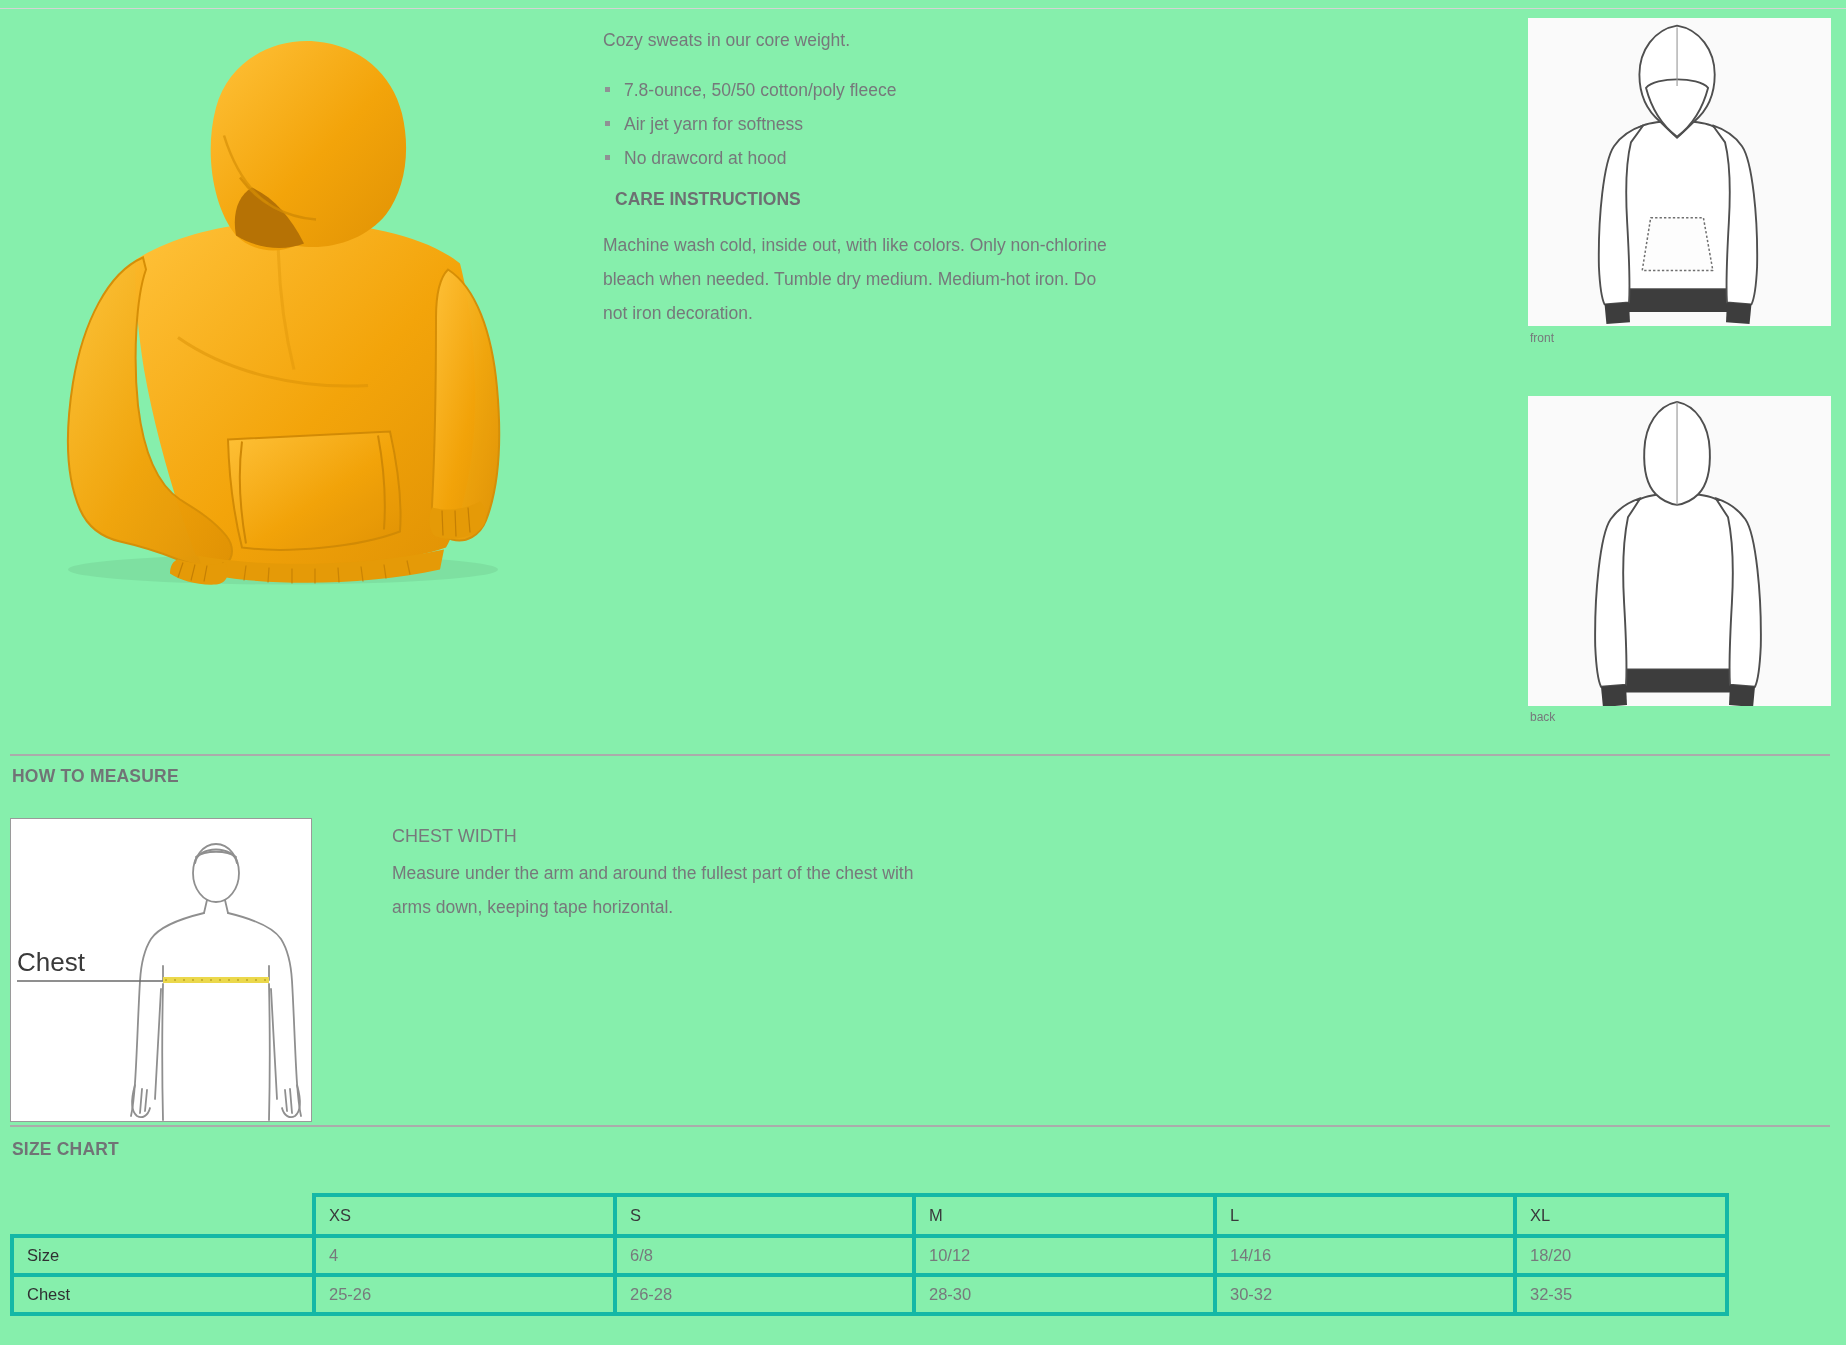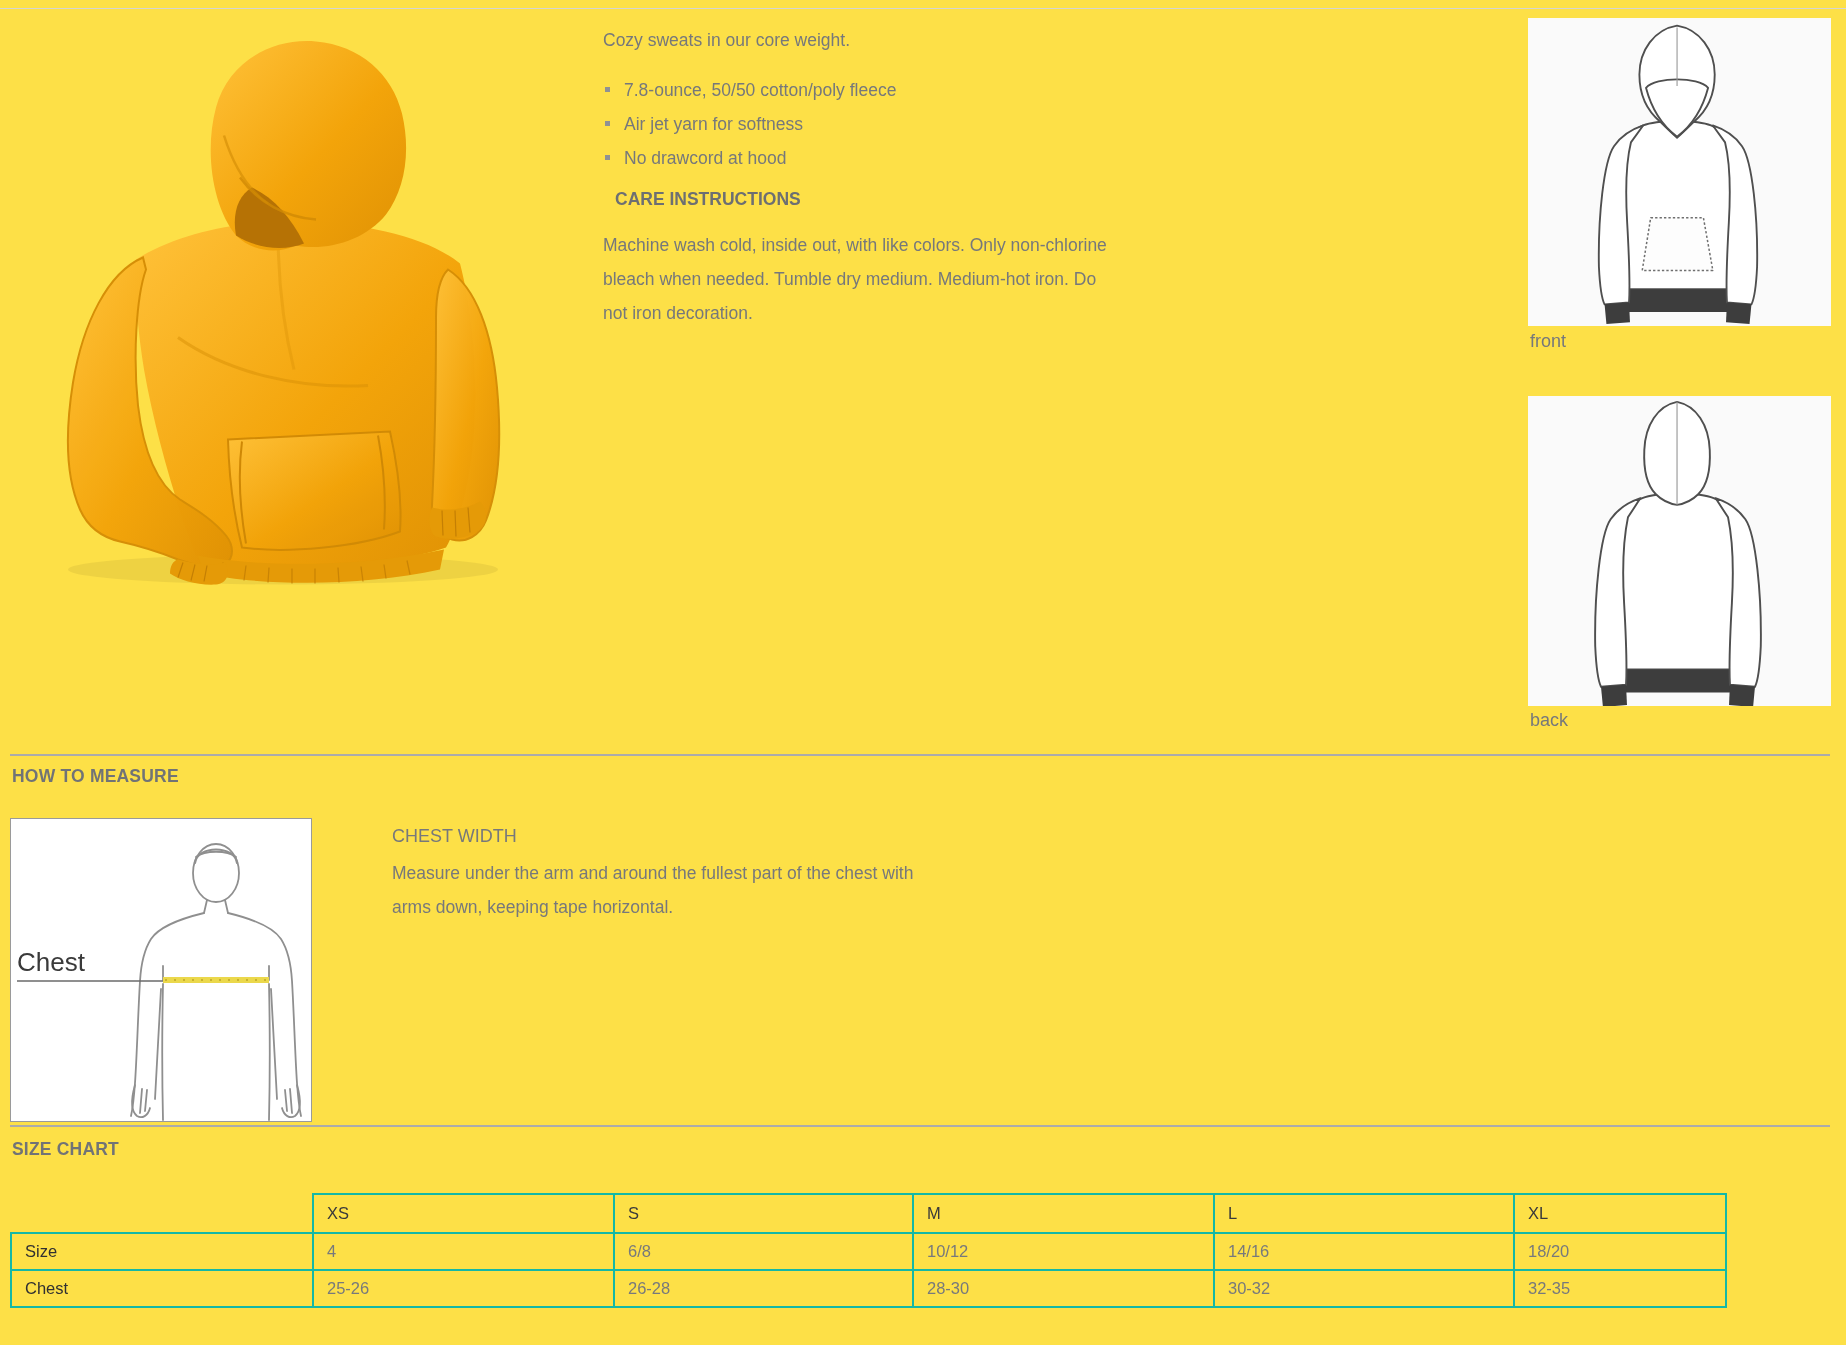--- a/index.html
+++ b/index.html
@@ -1,16 +1,16 @@
 <!DOCTYPE html>
 <html><head>
 <meta charset="utf-8">
 <style>
   html,body{margin:0;padding:0;background:#fff;}
-  .page{position:relative;width:1846px;height:1345px;background:#fde047;overflow:hidden;
+  .page{position:relative;width:1846px;height:1345px;background:#86efac;overflow:hidden;
         font-family:"Liberation Sans","DejaVu Sans",sans-serif;color:#76787b;}
   .topline{position:absolute;left:0;top:8px;width:1846px;height:1px;background:#d4d4d4;}
 
   
   .photo{position:absolute;left:28px;top:16px;width:490px;height:578px;}
 
   
   .desc{position:absolute;left:603px;top:18px;width:516px;font-size:17.5px;color:#76787b;}
   .desc .intro{margin:0;padding-top:10px;line-height:24px;}
   .bullets{list-style:none;margin:28px 0 0 0;padding:0;}
@@ -18,42 +18,42 @@
   .bullets .sq{position:absolute;left:2px;top:7px;width:5px;height:5px;background:#8f9194;}
   .note{margin:19px 0 0 0;line-height:34px;}
   .care-h{margin:12px;line-height:34px;font-weight:bold;color:#6d6f72;}
   .care{margin:0;line-height:34px;}
 
   
   .view-img{position:absolute;background:#fafafa;}
   .view-front{left:1528px;top:18px;width:303px;height:308px;}
   .view-back{left:1528px;top:396px;width:303px;height:310px;}
   .view-img svg{position:absolute;left:57px;top:2px;}
-  .view-label{position:absolute;font-size:18px;color:#76787b;}
+  .view-label{position:absolute;font-size:12px;color:#76787b;}
   .lbl-front{left:1530px;top:331px;}
   .lbl-back{left:1530px;top:710px;text-align:center;}
 
   .divider{position:absolute;left:10px;width:1820px;height:2px;background:#ababab;}
   .div1{top:754px;}
   .div2{top:1125px;}
 
   .sec-heading{position:absolute;left:12px;font-size:17.5px;font-weight:bold;color:#717376;letter-spacing:.2px;}
   .h-measure{top:766px;}
   .h-size{top:1139px;}
 
   
   .measure-box{position:absolute;left:10px;top:818px;width:302px;height:304px;
                border:1px solid #9a9a9a;box-sizing:border-box;background:#fff;}
 
   .chest-title{position:absolute;left:392px;top:826px;font-size:18px;color:#77787b;}
   .chest-text{position:absolute;left:392px;top:856px;width:534px;font-size:17.5px;line-height:34px;color:#77787b;}
 
   
   .size-table{position:absolute;left:10px;top:1193px;width:1715px;border-collapse:collapse;table-layout:fixed;}
-  .size-table th,.size-table td{border:2px solid #14b8a6;text-align:left;padding:0 4px 0 13px;
+  .size-table th,.size-table td{border:4px solid #14b8a6;text-align:left;padding:0 4px 0 13px;
                                 font-size:16.5px;font-weight:normal;white-space:nowrap;overflow:hidden;}
   .size-table thead th{height:37px;color:#39393b;}
   .size-table tbody td{height:35px;}
   .size-table th.corner{border:none;}
   .size-table td.rowlabel{color:#303032;}
   .size-table td.val{color:#77797c;}
 </style>
 </head>
 <body>
 

